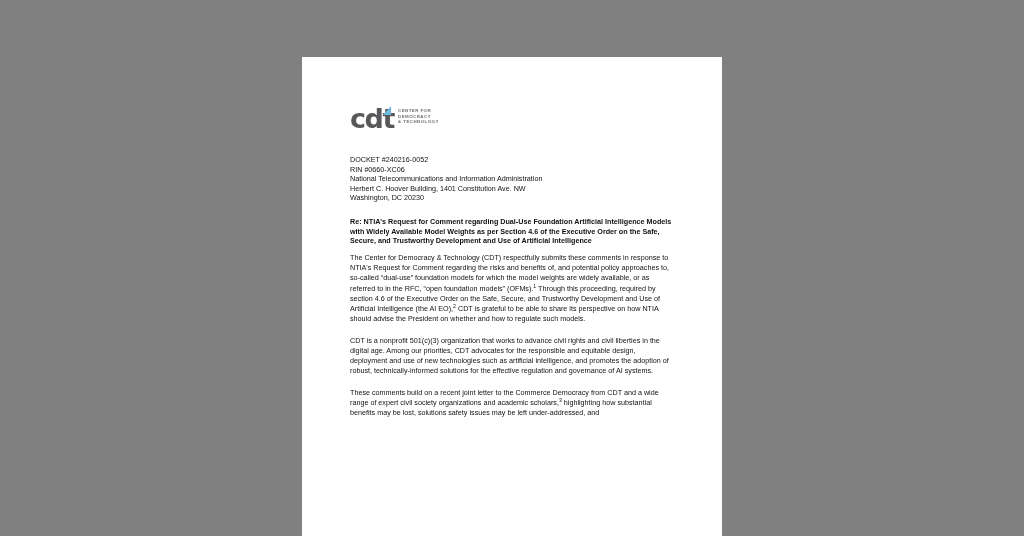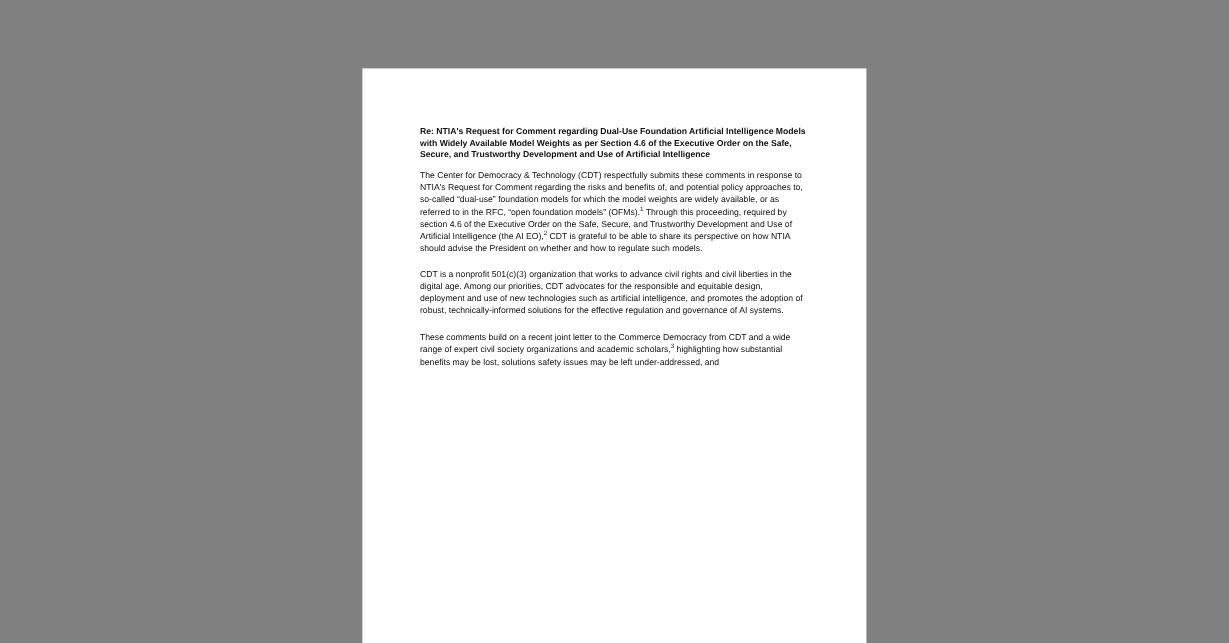--- a/index.html
+++ b/index.html
@@ -109,21 +109,39 @@
     line-height: 0;
   }
 </style>
 </head>
 <body>
 
 <div id="viewport">
 
   <div id="page">
 
+    <div class="logo-block">
+      <div class="logo-mark">
+        <span>cdt</span>
+        <span class="accent-flag"></span>
+      </div>
+      <div class="logo-tagline">
+        <div>Center for</div>
+        <div>Democracy</div>
+        <div>&amp; Technology</div>
+      </div>
+    </div>
 
+    <div class="addr-block">
+      <div class="addr-line">DOCKET #240216-0052</div>
+      <div class="addr-line">RIN #0660-XC06</div>
+      <div class="addr-line">National Telecommunications and Information Administration</div>
+      <div class="addr-line">Herbert C. Hoover Building, 1401 Constitution Ave. NW</div>
+      <div class="addr-line">Washington, DC 20230</div>
+    </div>
 
 
     <div class="subject">Re: NTIA's Request for Comment regarding Dual-Use Foundation Artificial Intelligence Models with Widely Available Model Weights as per Section 4.6 of the Executive Order on the Safe, Secure, and Trustworthy Development and Use of Artificial Intelligence</div>
 
     <p class="body-p"><span>The Center for Democracy &amp; Technology (CDT) respectfully submits these comments in response to NTIA's Request for Comment regarding the risks and benefits of, and potential policy approaches to, so-called “dual-use” foundation models for which the model weights are widely available, or as referred to in the RFC, “open foundation models” (OFMs).</span><sup>1</sup><span> Through this proceeding, required by section 4.6 of the Executive Order on the Safe, Secure, and Trustworthy Development and Use of Artificial Intelligence (the AI EO),</span><sup>2</sup><span> CDT is grateful to be able to share its perspective on how NTIA should advise the President on whether and how to regulate such models.</span></p>
 
     <p class="body-p">CDT is a nonprofit 501(c)(3) organization that works to advance civil rights and civil liberties in the digital age. Among our priorities, CDT advocates for the responsible and equitable design, deployment and use of new technologies such as artificial intelligence, and promotes the adoption of robust, technically-informed solutions for the effective regulation and governance of AI systems.</p>
 
     <p class="body-p"><span>These comments build on a recent joint letter to the Commerce Democracy from CDT and a wide range of expert civil society organizations and academic scholars,</span><sup>3</sup><span> highlighting how substantial benefits may be lost, solutions safety issues may be left under-addressed, and</span></p>
 

